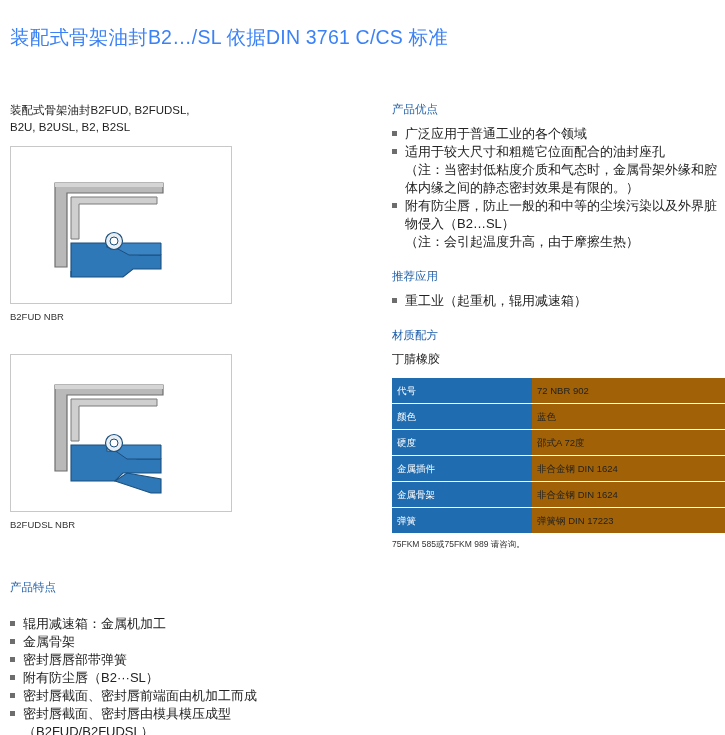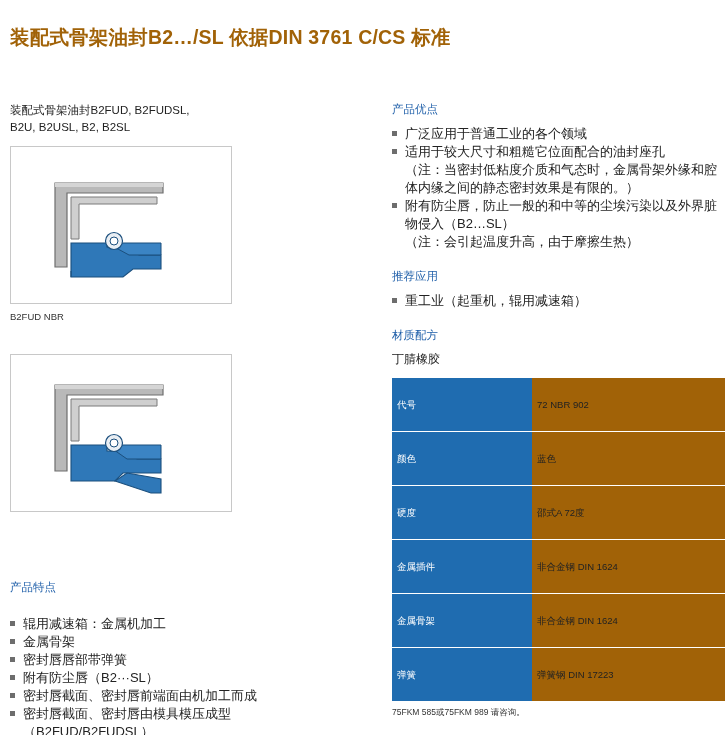--- a/index.html
+++ b/index.html
@@ -21,22 +21,22 @@
   }
   
   .title-wrap {
     position: absolute;
     left: 10px;
     top: 24px;
     width: 705px;
   }
   .title {
     font-size: 19.5px;
-    font-weight: bold;
-    color: #a16207;
+    font-weight: normal;
+    color: #3b82f6;
     letter-spacing: 0.2px;
     white-space: nowrap;
   }
   
   .left-col {
     position: absolute;
     left: 10px;
     top: 102px;
     width: 300px;
   }
@@ -112,21 +112,21 @@
     color: #222;
     margin: 2px 0 10px 0;
   }
   
   table.spec {
     border-collapse: collapse;
     width: 340px;
     font-size: 9.5px;
   }
   table.spec td {
-    padding: 20px 5px;
+    padding: 6px 5px;
     height: 14px;
     line-height: 13px;
     vertical-align: middle;
   }
   table.spec td.k {
     width: 140px;
     background: #1f6cb0;
     color: #ffffff;
     border-bottom: 1px solid #ffffff;
   }
@@ -188,20 +188,21 @@
 
         <path d="M60 90 L60 126 L104 126 L112 118 L150 118 L150 104
                  L126 104 L116 96 L96 96 L96 90 Z" fill="#2f78b8" stroke="#1b4f7d" stroke-width="1.1"></path>
         <path d="M96 90 L150 90 L150 104 L116 104 Z" fill="#3b84c4" stroke="#1b4f7d" stroke-width="1"></path>
 
         <path d="M104 126 L140 138 L150 138 L150 124 L116 118 Z" fill="#2f78b8" stroke="#1b4f7d" stroke-width="1.1"></path>
         <circle cx="103" cy="88" r="8.5" fill="#e9eef3" stroke="#1b4f7d" stroke-width="1.2"></circle>
         <circle cx="103" cy="88" r="4" fill="#ffffff" stroke="#1b4f7d" stroke-width="1"></circle>
       </svg>
     </div>
+    <div class="fig-caption">B2FUDSL NBR</div>
   </div>
 
   <div class="features">
     <div class="sec-head">产品特点</div>
     <ul class="bullets" id="features-list">
         <li><span class="sq"></span><span>辊用减速箱：金属机加工</span></li>
         <li><span class="sq"></span><span>金属骨架</span></li>
         <li><span class="sq"></span><span>密封唇唇部带弹簧</span></li>
         <li><span class="sq"></span><span>附有防尘唇（B2···SL）</span></li>
         <li><span class="sq"></span><span>密封唇截面、密封唇前端面由机加工而成</span></li>

